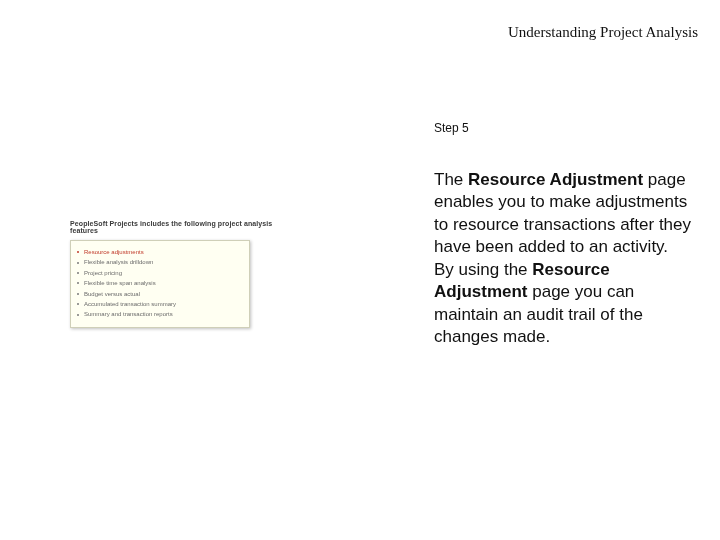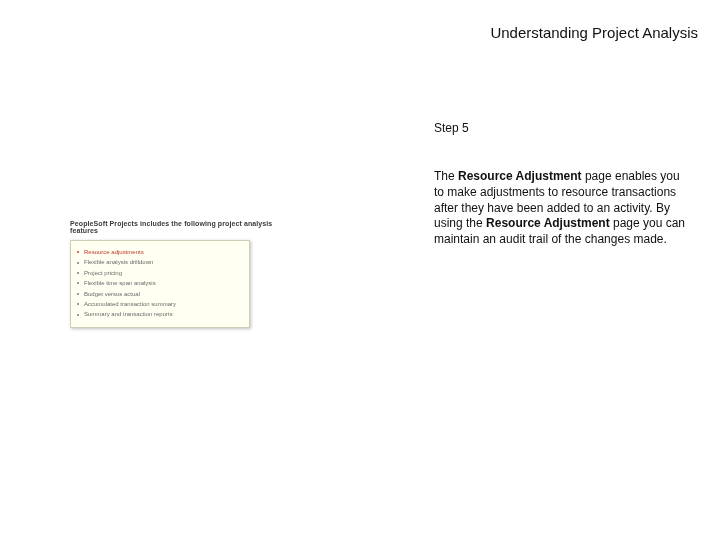--- a/index.html
+++ b/index.html
@@ -38,21 +38,21 @@
     font-size: 7px;
     color: #2c2c2c;
     letter-spacing: 0.3px;
   }
   .page-title {
     position: absolute;
     right: 0;
     top: 6px;
     font-size: 15px;
     color: #111;
-    font-family: Liberation Sans, sans-serif;
+    font-family: Liberation Serif, serif;
   }
   .thumb {
     position: absolute;
     top: 220px;
     left: 70px;
     width: 210px;
     height: 110px;
     background: #ffffff;
   }
   .thumb-title {
@@ -90,21 +90,21 @@
     left: 434px;
     top: 121px;
     width: 258px;
   }
   .step-label {
     font-size: 12px;
     color: #111;
     margin-bottom: 34px;
   }
   .body-text {
-    font-size: 12px;
+    font-size: 17px;
     color: #111;
     line-height: 1.32;
   }
   .body-text b { font-weight: 700; }
 </style>
 </head>
 <body>
 
 <div class="header">
   <div class="page-title">Understanding Project Analysis</div>

